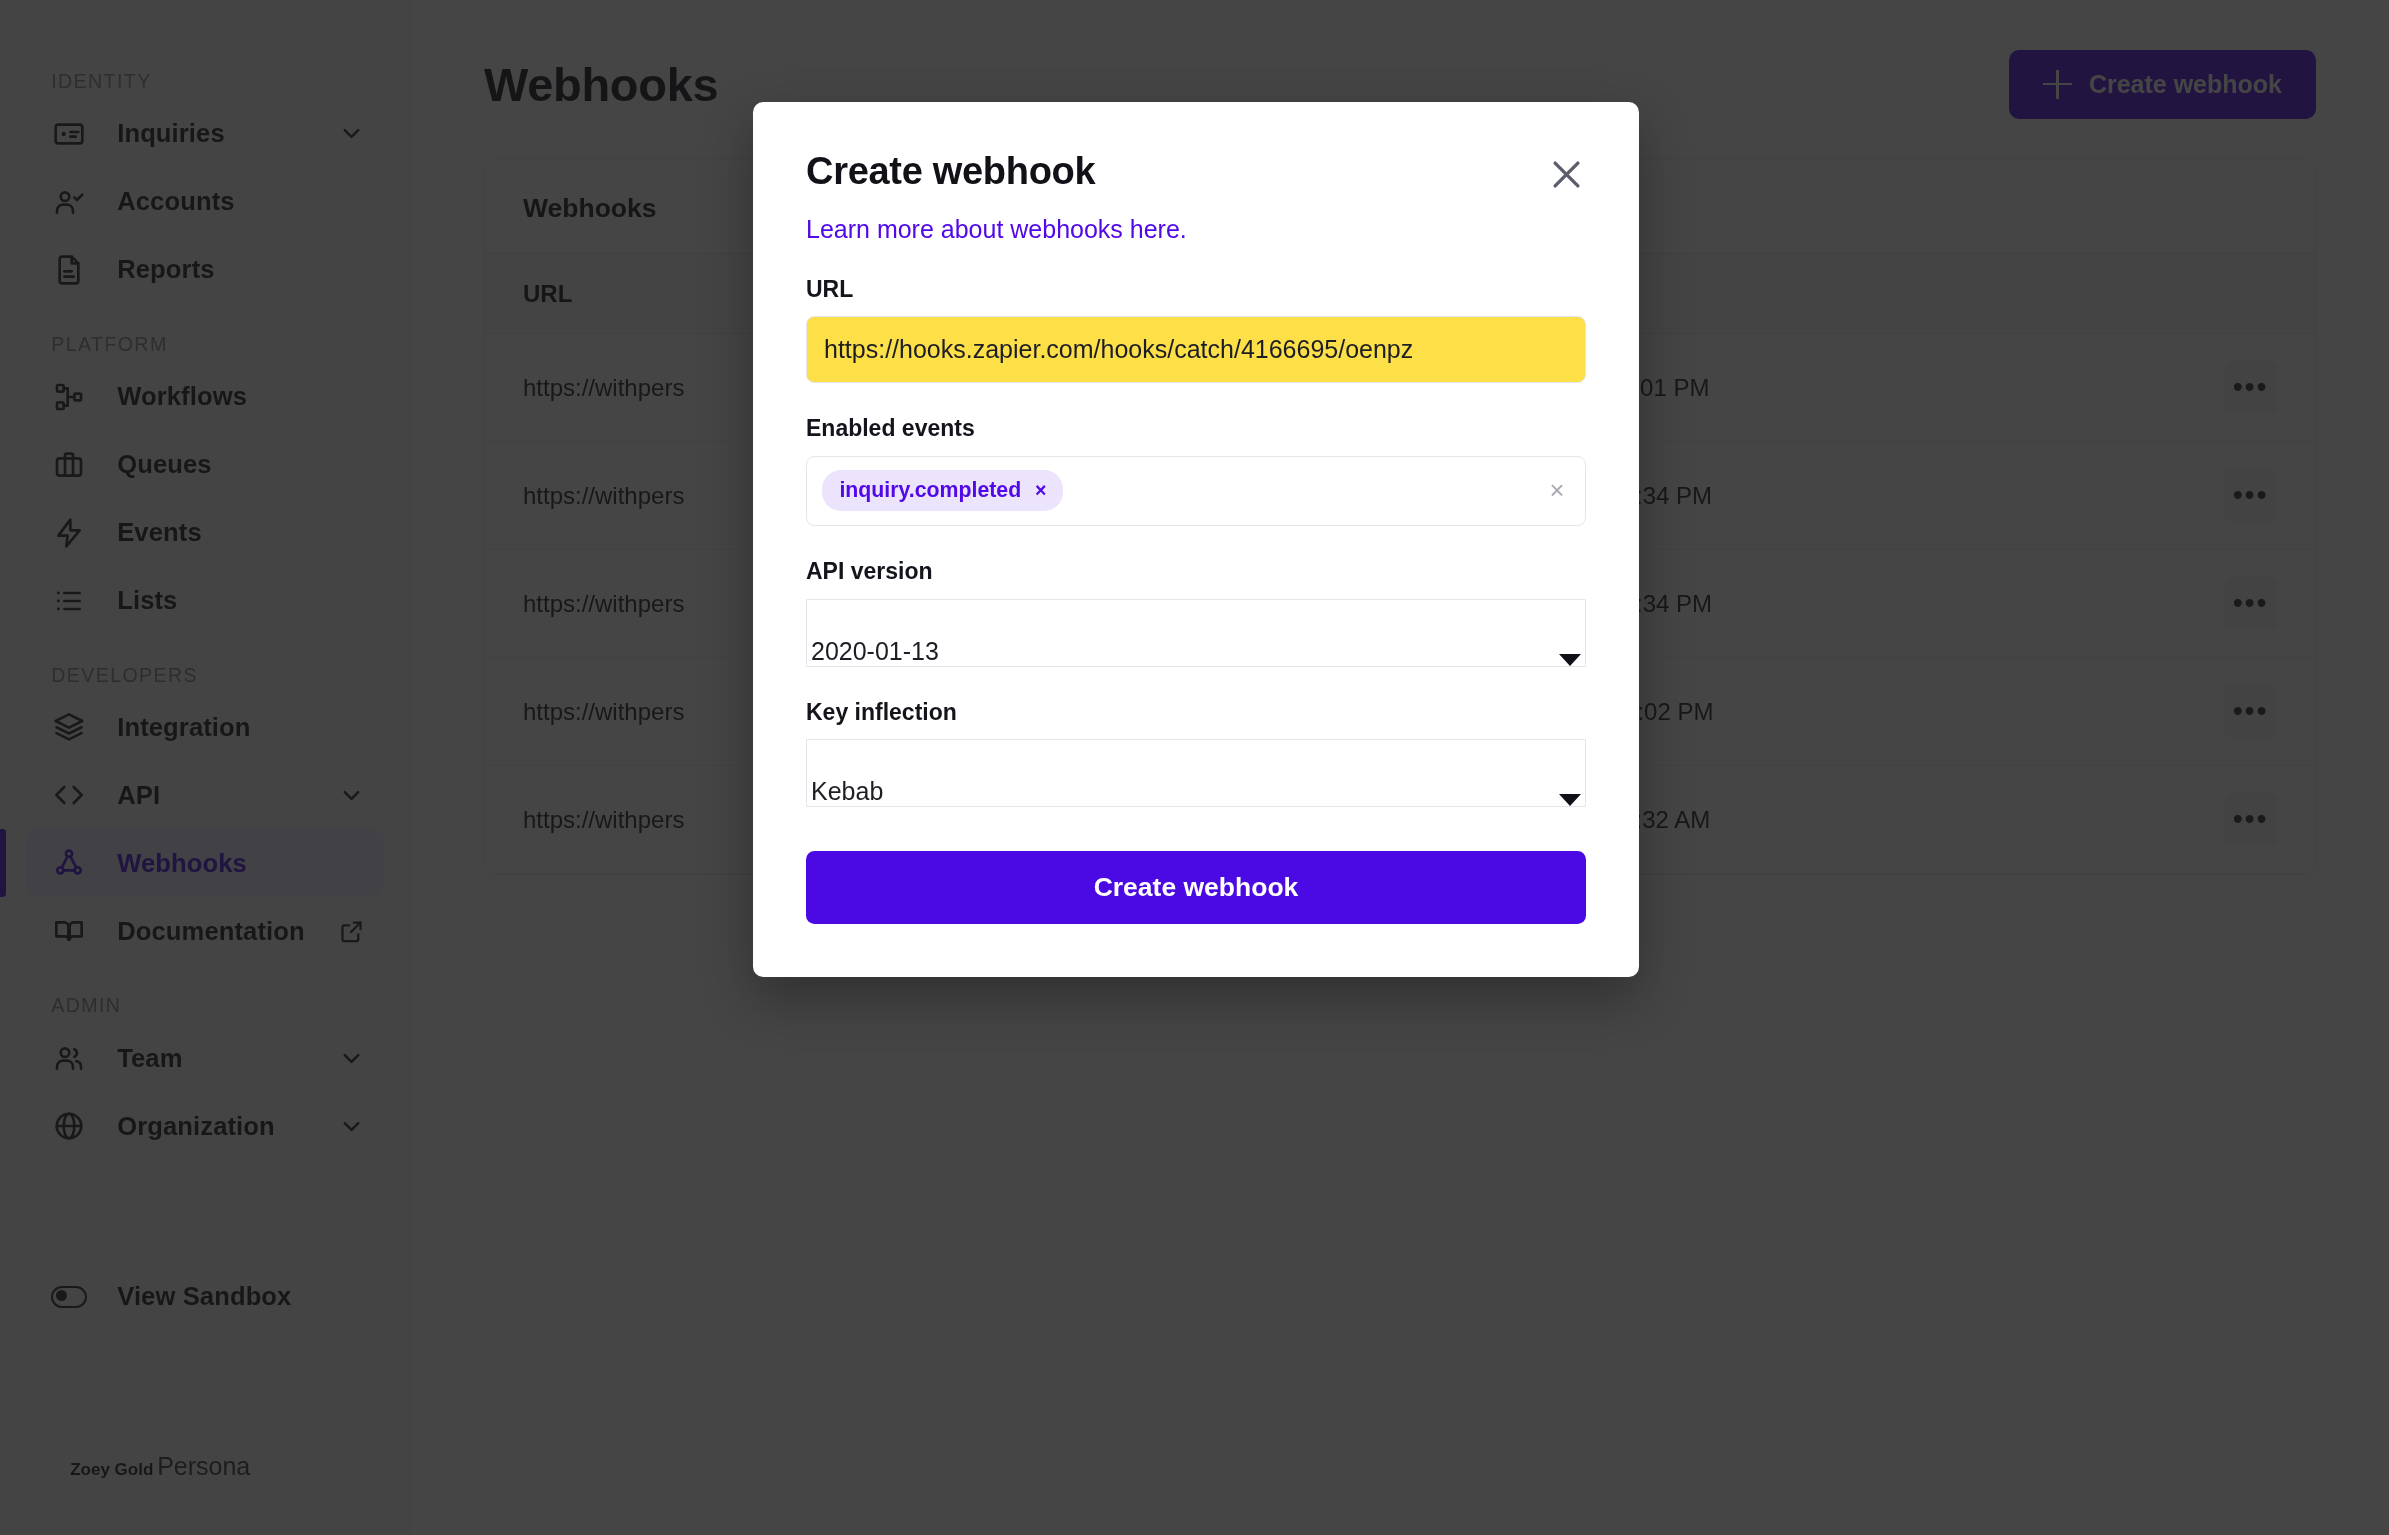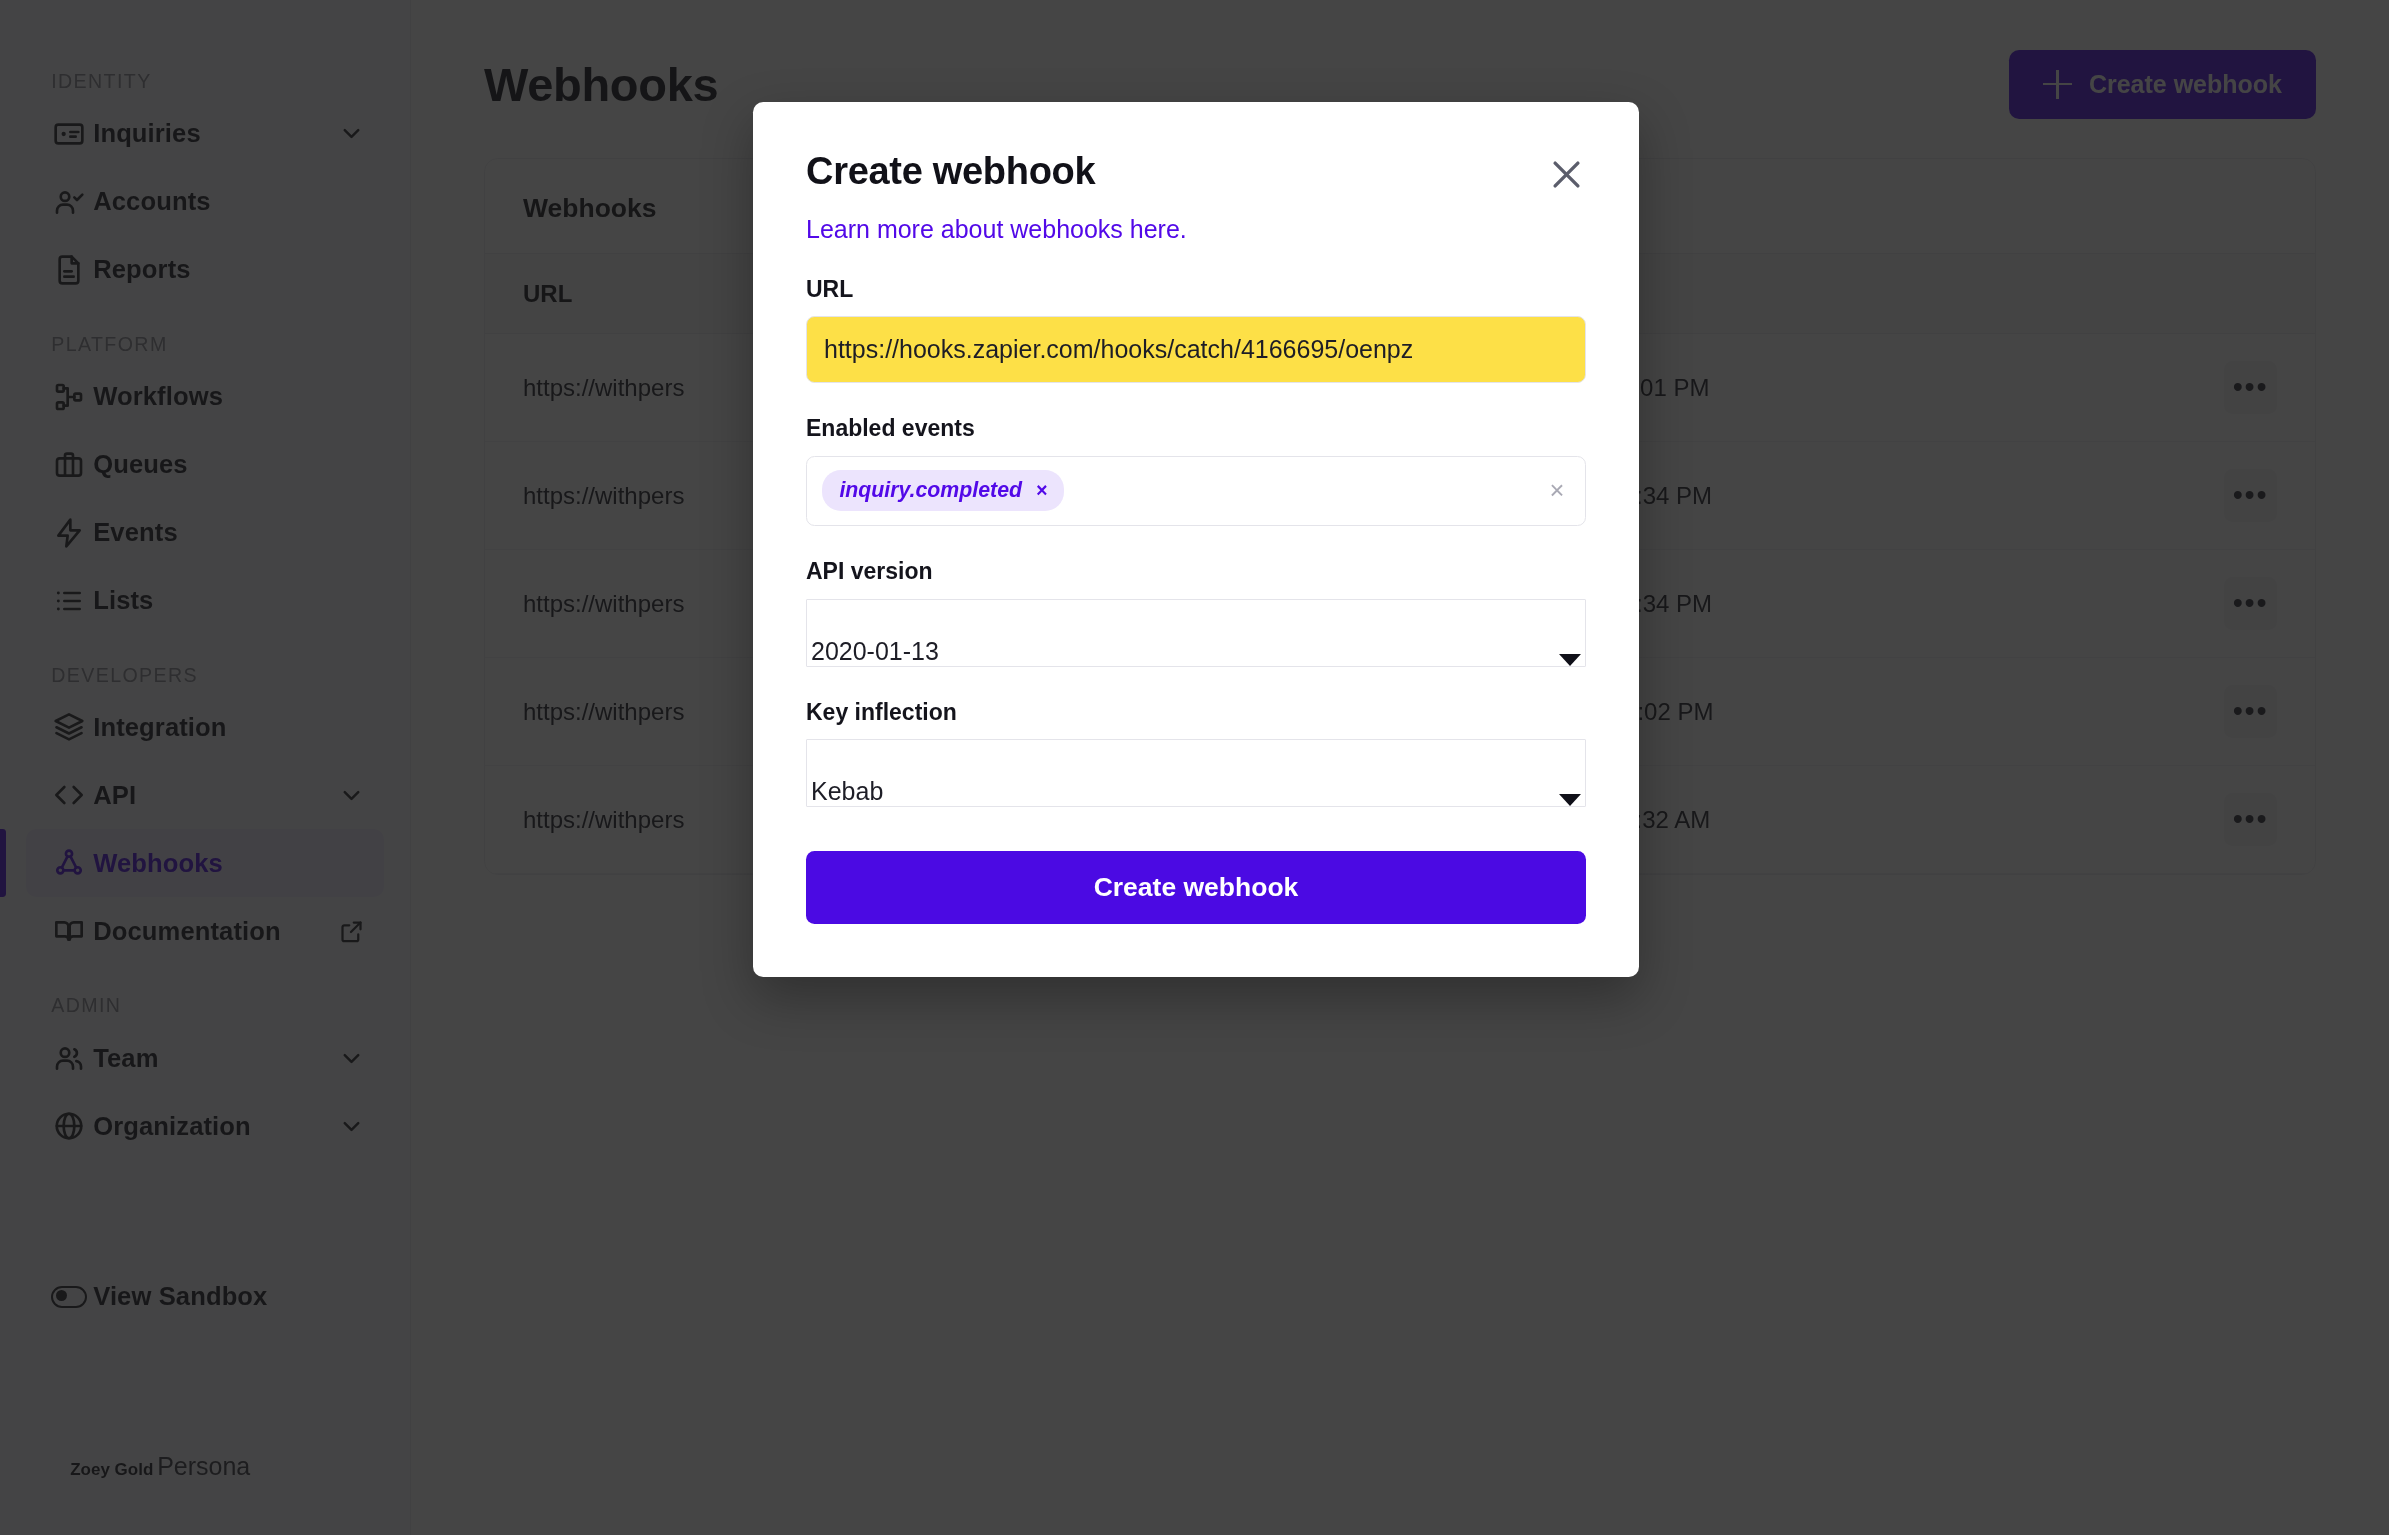--- a/index.html
+++ b/index.html
@@ -48,21 +48,21 @@
     position: relative;
   }
   .nav-item .ico {
     width: 36px; height: 36px;
     flex: 0 0 36px;
     display: flex; align-items: center; justify-content: center;
     color: #24242c;
   }
   .nav-item .ico svg { width: 32px; height: 32px; display:block; }
   .nav-label {
-    margin-left: 6px;
+    margin-left: 30px;
     font-size: 25.6px;
     font-weight: 700;
     color: #1c1c24;
     white-space: nowrap;
     letter-spacing: 0.1px;
   }
   .nav-item .chev {
     margin-left: auto;
     width: 27px; height: 27px;
     color: #24242c;
@@ -291,21 +291,20 @@
     align-items: center;
     gap: 13.7px;
     background: #ece4fd;
     color: #5209e8;
     border-radius: 19px;
     height: 41px;
     padding: 0 17px;
     font-size: 21.3px;
     font-weight: 700;
     cursor: pointer;
-    font-style: italic;
   }
   .token .tx { font-size: 19.6px; font-weight: 700; }
   .tokens-clear {
     margin-left: auto;
     color: #a9a9b4;
     font-size: 25.6px;
     line-height: 1;
     cursor: pointer;
     padding: 0 8.5px;
   }

